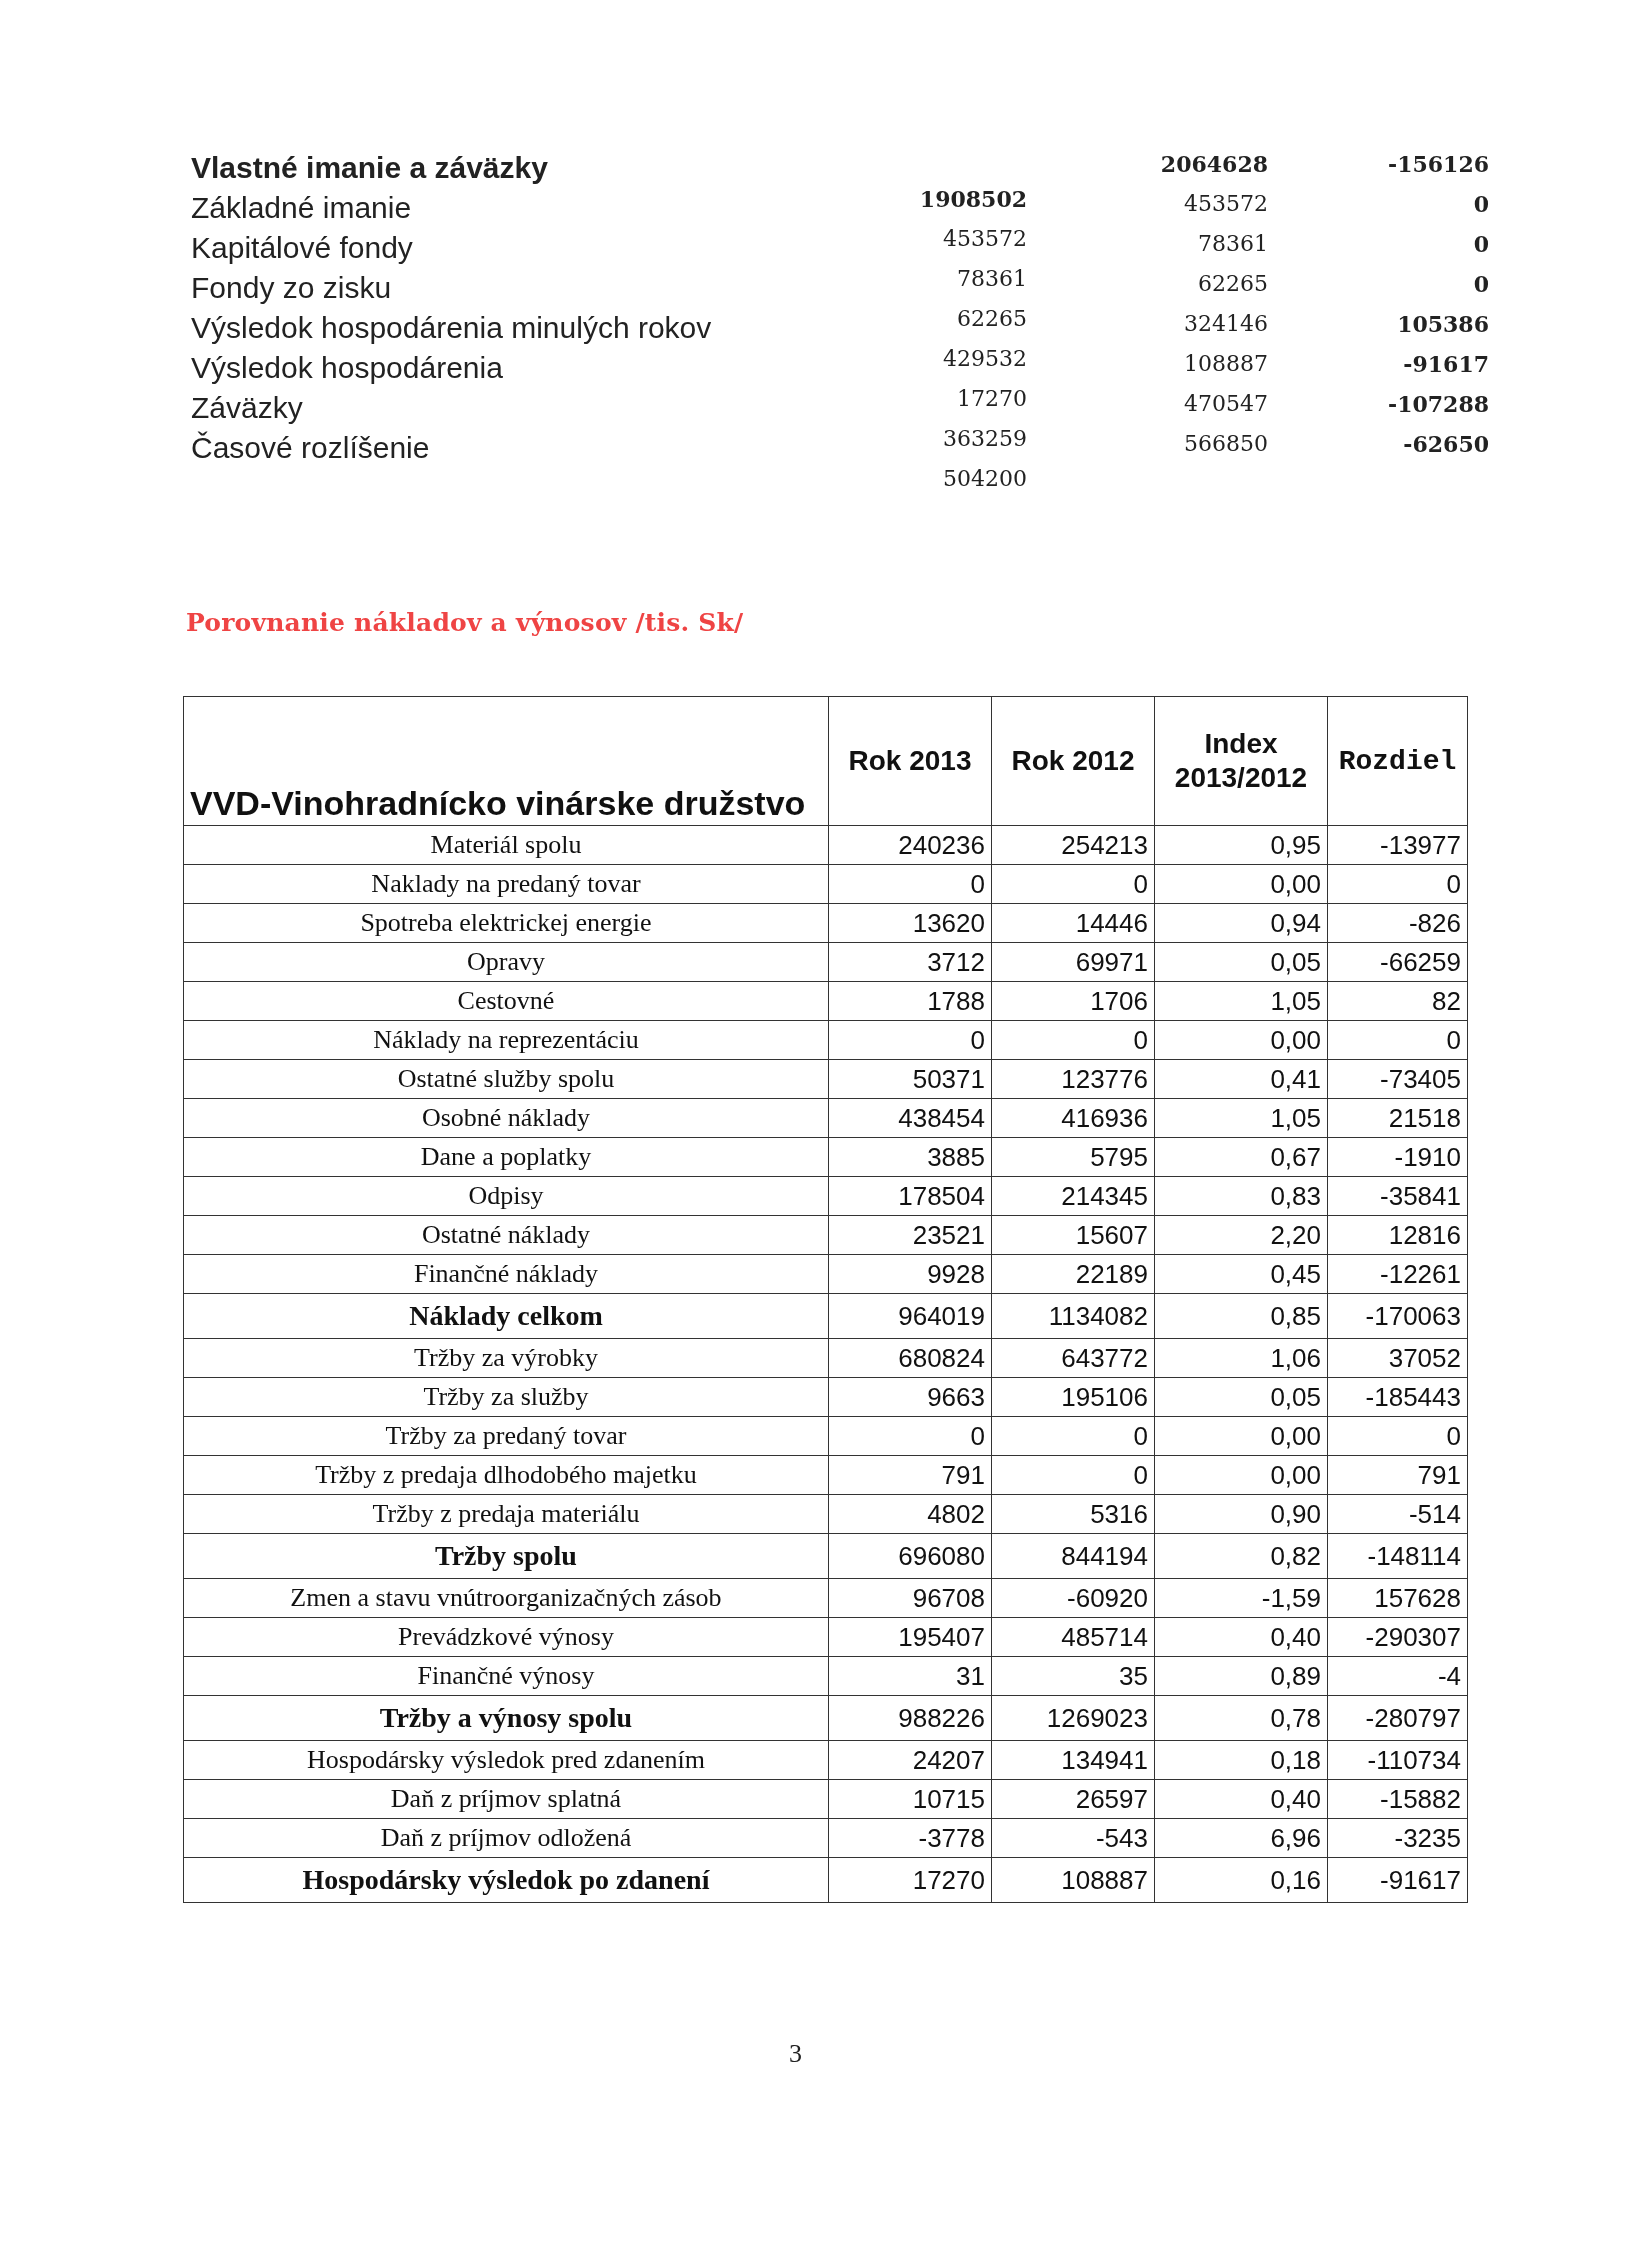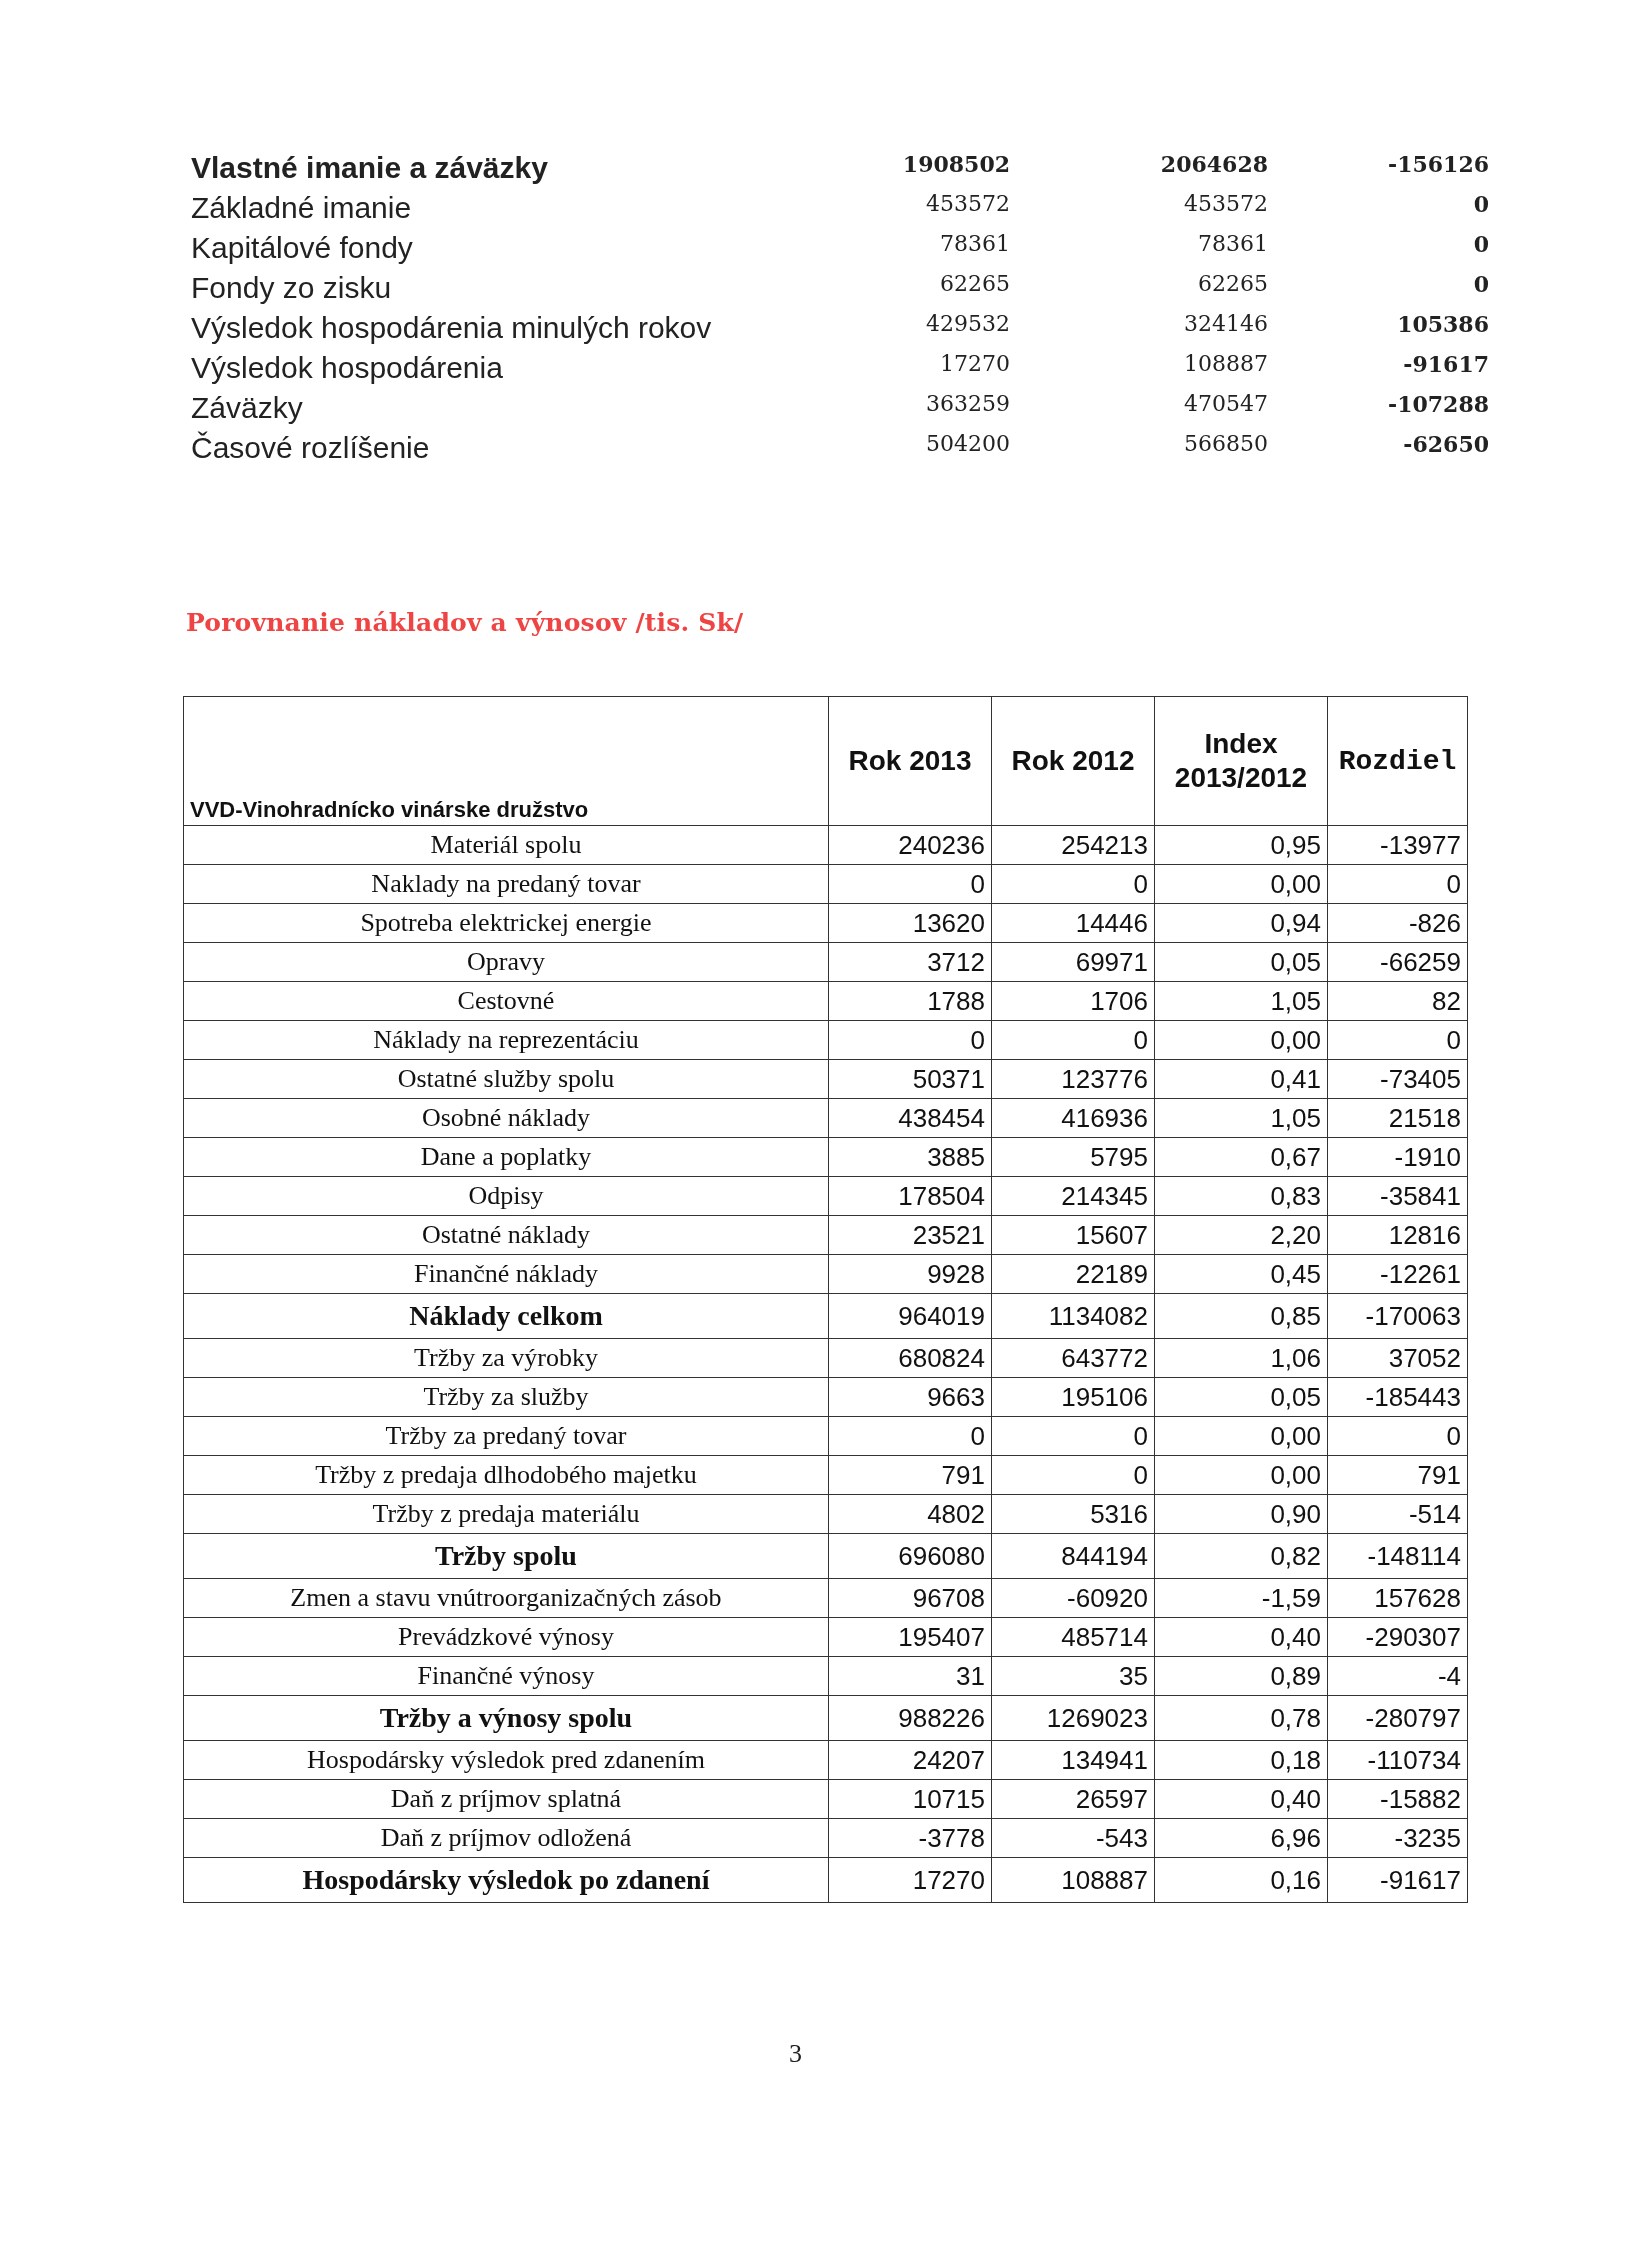--- a/index.html
+++ b/index.html
@@ -5,33 +5,33 @@
     html, body { margin: 0; padding: 0; background: #ffffff; }
     body { width: 1647px; height: 2248px; position: relative; color: #111; }
     .page { position: absolute; left: 0; top: 0; width: 1647px; height: 2248px; }
 
     
     .balance { position: absolute; left: 191px; top: 149px; width: 1307px; }
     .bal-row { position: relative; height: 40px; }
     .bal-label { position: absolute; left: 0; top: 2px; font-family: "Liberation Sans", sans-serif; font-size: 30px; color: #222; }
     .bal-row.bold .bal-label { font-weight: bold; }
     .col-a { position: absolute; top: 2px; width: 198px; text-align: right; font-family: "DejaVu Serif", serif; font-size: 22px; color: #222; }
-    .col-a.a1 { left: 621px; }
+    .col-a.a1 { left: 638px; margin-top: 35px; }
     .col-a.a2 { left: 879px; }
     .col-a.a3 { left: 1100px; font-weight: bold; }
     .bal-row.bold .col-a { font-weight: bold; }
 
     
     .section-title { position: absolute; left: 186px; top: 608px; font-family: "DejaVu Serif", serif; font-weight: bold; font-size: 25px; color: #ef4444; letter-spacing: 0.2px; }
 
     
     table.cmp { position: absolute; left: 183px; top: 696px; border-collapse: collapse; font-family: "Liberation Sans", sans-serif; color: #111; }
     table.cmp td, table.cmp th { border: 1.6px solid #333; padding: 0 6px; }
     table.cmp th { font-weight: bold; font-size: 28px; text-align: center; vertical-align: middle; height: 126px; }
-    table.cmp th.name-h { text-align: left; vertical-align: bottom; font-size: 22px; padding-bottom: 2px; width: 632px; }
+    table.cmp th.name-h { text-align: left; vertical-align: bottom; font-size: 34px; padding-bottom: 2px; width: 632px; }
     table.cmp th.y13 { width: 150px; }
     table.cmp th.y12 { width: 150px; }
     table.cmp th.idx { width: 160px; line-height: 34px; }
     table.cmp th.diff { width: 127px; font-family: Liberation Mono, monospace; }
     table.cmp td { height: 38px; font-size: 26px; }
     table.cmp td.lbl { text-align: center; font-family: Liberation Serif, serif; }
     table.cmp td.num { text-align: right; }
     table.cmp tr.bold td.lbl { font-weight: bold; font-size: 28px; height: 44px; }
     table.cmp tr.bold td { height: 44px; }
 

